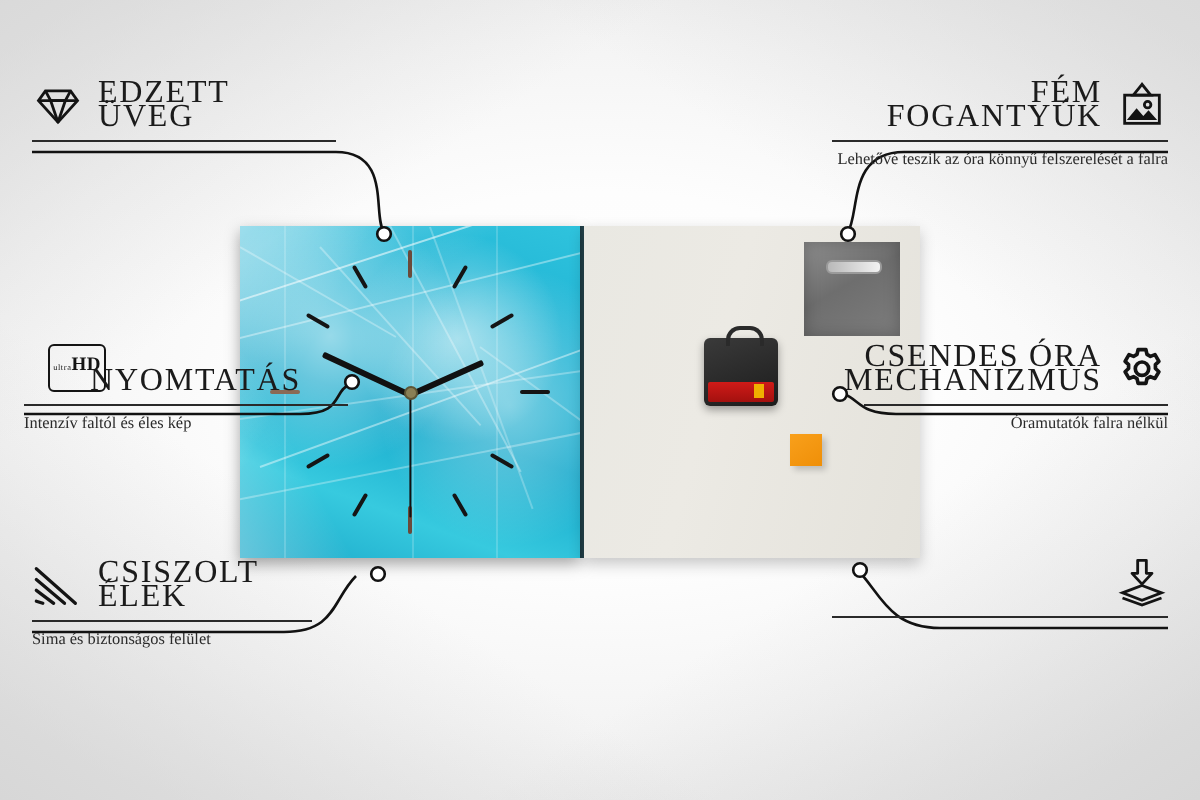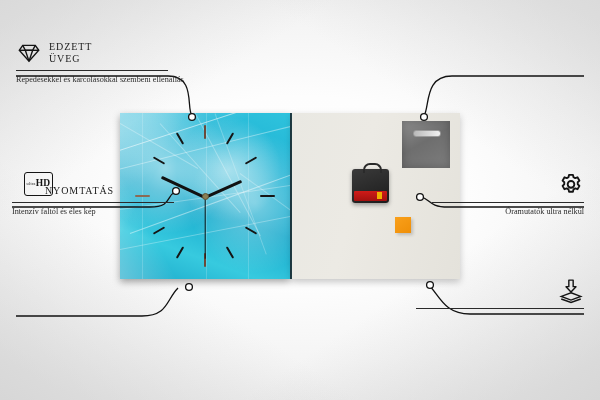--- a/index.html
+++ b/index.html
@@ -69,21 +69,21 @@
     background:linear-gradient(to bottom,#d01b18,#a3110f);border-radius:1px;}
   #mech-label .sp{position:absolute;right:5px;top:1px;width:5px;height:7px;background:#f0b000;}
   #foam{position:absolute;left:103px;top:104px;width:16px;height:16px;
     background:linear-gradient(145deg,#f9a01b,#ef8f08);
     box-shadow:2px 2px 3px rgba(0,0,0,.18);}
 
   
   .callout{position:absolute;width:190px;}
   .callout .head{display:flex;align-items:center;gap:7px;}
   .callout.right .head{justify-content:flex-end;}
-  .title{font-size:10px;letter-spacing:.9px;color:#1b1b1b;line-height:12.5px;
+  .title{font-size:16px;letter-spacing:.9px;color:#1b1b1b;line-height:12.5px;
     text-transform:uppercase;font-weight:400;}
   .callout.right .title{text-align:right;}
   .rule{height:1px;background:#2a2a2a;margin:4px 0 4px;}
   .desc{font-size:8.2px;line-height:10.5px;color:#2b2b2b;}
   .callout.right .desc{text-align:right;}
   .ico{width:26px;height:26px;flex:0 0 26px;color:#141414;}
   .ico svg{display:block;width:26px;height:26px;}
 
   #c-glass{left:16px;top:40px;}
   #c-print{left:12px;top:172px;}
@@ -200,53 +200,96 @@
               <path d="M8.6 9.5 H15.4"></path>
         </g>
           </svg>
       </span>
       <span class="title">
         <span>EDZETT</span><br>
         <span>ÜVEG</span>
       </span>
     </div>
     <div class="rule"></div>
-    <div class="desc">Repedésekkel és karcolásokkal szembeni ellenállás</div>
   </div>
 
   <div class="callout left" id="c-print">
     <div class="head">
       <span class="ico">
         <span class="hdbox">
           <span class="u">ultra</span>
           <span class="h">HD</span>
         </span>
       </span>
       <span class="title">
         <br>
         <span>NYOMTATÁS</span>
       </span>
     </div>
     <div class="rule"></div>
     <div class="desc">Intenzív faltól és éles kép</div>
   </div>
 
-
+  <div class="callout left" id="c-edge">
+    <div class="head">
+      <span class="ico">
+        <svg viewBox="0 0 24 24">
+            <g stroke="currentColor" stroke-width="1.5" stroke-linecap="round">
+          <line x1="2" y1="4" x2="20" y2="20"></line>
+          <line x1="2" y1="9" x2="15" y2="20"></line>
+          <line x1="2" y1="14" x2="10" y2="20"></line>
+          <line x1="2" y1="19" x2="5" y2="20"></line>
+        </g>
+          </svg>
+      </span>
+      <span class="title">
+        <span>CSISZOLT</span><br>
+        <span>ÉLEK</span>
+      </span>
+    </div>
+    <div class="rule"></div>
+    <div class="desc">Sima és biztonságos felület</div>
+  </div>
+
+  <div class="callout right" id="c-hook">
+    <div class="head">
+      <span class="title">
+        <span>FÉM</span><br>
+        <span>FOGANTYÚK</span>
+      </span>
+      <span class="ico">
+        <svg viewBox="0 0 24 24">
+            <g fill="none" stroke="currentColor" stroke-width="1.3">
+          <rect x="4" y="7" width="16" height="13"></rect>
+          <path d="M12 2 L8 7 H16 Z"></path>
+          <circle cx="14.6" cy="11.4" r="1.5"></circle>
+          <path d="M5 18.5 L9.5 13 L12.6 16.6 L15 14 L19 18.5 Z" fill="currentColor" stroke="none"></path>
+        </g>
+          </svg>
+      </span>
+    </div>
+    <div class="rule"></div>
+    <div class="desc">Lehetővé teszik az óra könnyű felszerelését a falra</div>
+  </div>
 
   <div class="callout right" id="c-mech">
     <div class="head">
+      <span class="title">
+        <span>CSENDES ÓRA</span><br>
+        <span>MECHANIZMUS</span>
+      </span>
       <span class="ico">
         <svg viewBox="0 0 24 24">
           <path fill="none" stroke="currentColor" stroke-width="1.7" stroke-linejoin="round" d="M10.2 2.6h3.6l.5 2.2 1.6.9 2.1-.8 1.8 3.1-1.6 1.5v1.8l1.6 1.5-1.8 3.1-2.1-.8-1.6.9-.5 2.2h-3.6l-.5-2.2-1.6-.9-2.1.8-1.8-3.1 1.6-1.5v-1.8L4.2 8l1.8-3.1 2.1.8 1.6-.9z"></path>
           <circle cx="12" cy="11.4" r="3.1" fill="none" stroke="currentColor" stroke-width="1.7"></circle>
         </svg>
       </span>
     </div>
     <div class="rule"></div>
-    <div class="desc">Óramutatók ultra nélkül</div>
+    <div class="desc">Óramutatók falra nélkül</div>
   </div>
 
   <div class="callout right" id="c-foam">
     <div class="head">
       <span class="ico">
         <svg viewBox="0 0 24 24">
             <g fill="none" stroke="currentColor" stroke-width="1.3">
           <path d="M10 2 h4 v6 h2.6 L12 13 L7.4 8 H10 Z" stroke-linejoin="round"></path>
           <path d="M12 13.6 L21 17 L12 20.4 L3 17 Z"></path>
           <path d="M3 19.4 L12 22.6 L21 19.4"></path>

